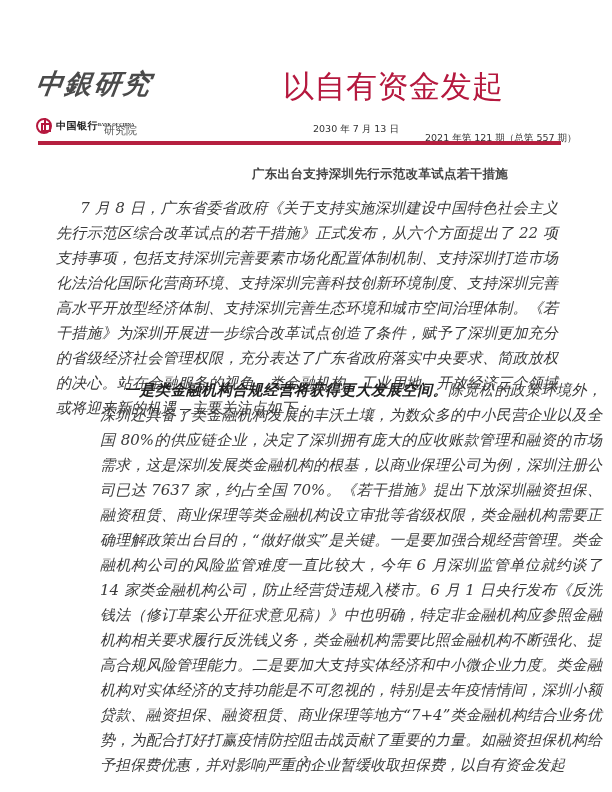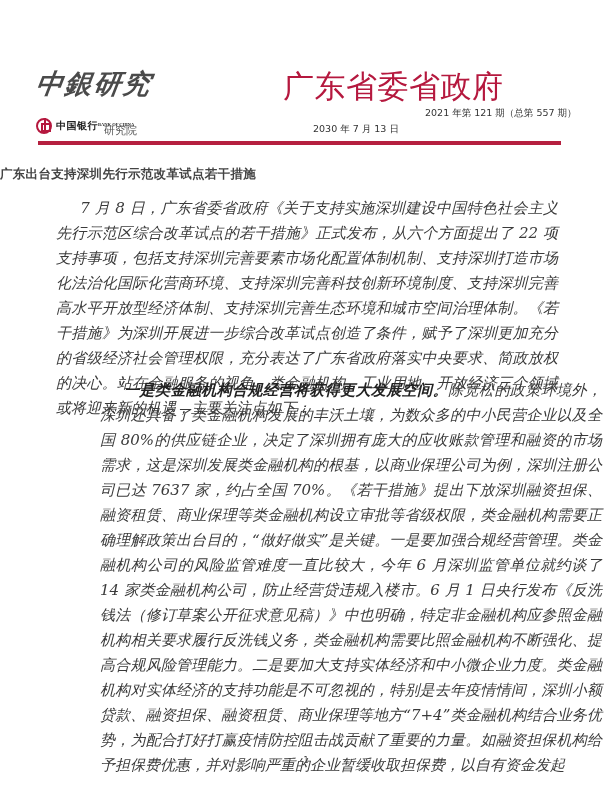--- a/index.html
+++ b/index.html
@@ -102,40 +102,40 @@
       position: absolute;
       left: 313px;
       top: 123px;
       font-size: 9.5px;
       color: #333;
       white-space: nowrap;
     }
     .issue {
       position: absolute;
       left: 425px;
-      top: 107px;
+      top: 132px;
       font-size: 9.5px;
       color: #333;
       white-space: nowrap;
       text-align: right;
     }
     .header-rule {
       position: absolute;
       left: 38px;
       top: 141px;
       width: 523px;
       height: 4px;
       background: #b5203f;
     }
     .article-title {
       position: absolute;
       left: 0;
       width: 508px;
       top: 166px;
-      text-align: left;
+      text-align: right;
       font-size: 12.5px;
       font-weight: bold;
       color: #444;
       letter-spacing: 0.3px;
     }
     .body-text {
       position: absolute;
       left: 56px;
       width: 502px;
       font-family: "DejaVu Serif", "Liberation Serif", serif;
@@ -160,21 +160,21 @@
       color: #444;
     }
   </style>
 </head>
 <body>
 
 <div>
 
   <div class="brand-calligraphy">中銀研究</div>
 
-  <div class="report-title">广东省委省政府</div>
+  <div class="report-title">以自有资金发起</div>
 
   <div class="boc-logo">
     <span class="boc-emblem"></span>
     <span class="boc-text">
       <span class="boc-cn">中国银行</span>
       <span class="boc-en">BANK OF CHINA</span>
     </span>
   </div>
 
   <div class="institute">研究院</div>

